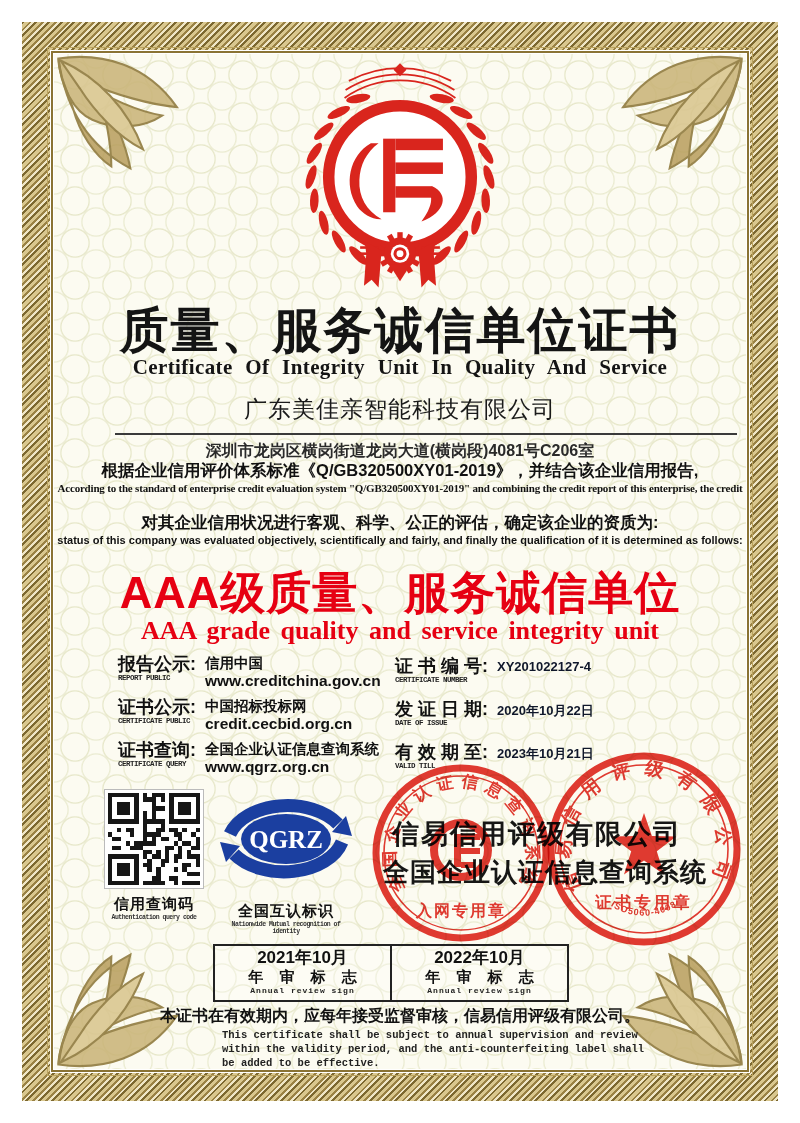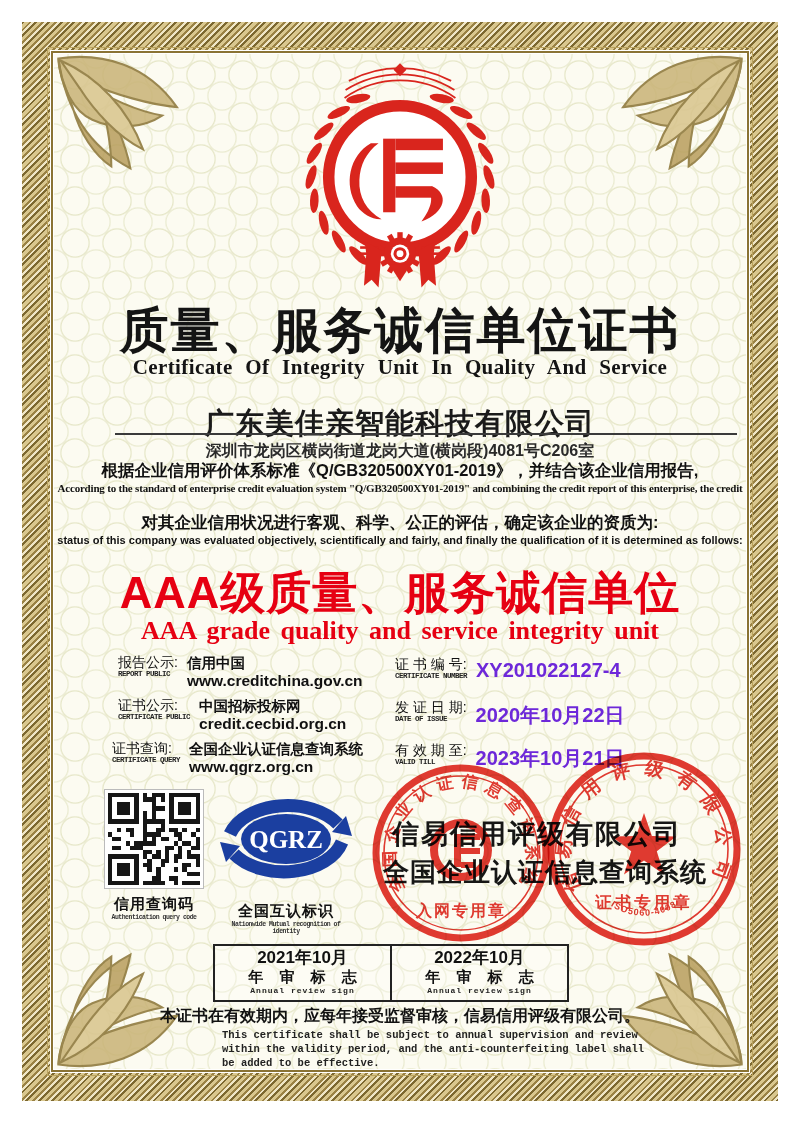--- a/index.html
+++ b/index.html
@@ -22,37 +22,37 @@
   .corner.bl{left:50px;bottom:50px;transform:scaleY(-1);}
   .corner.br{right:50px;bottom:50px;transform:scale(-1,-1);}
 
   .abs{position:absolute;}
   .ctr{left:0;width:100%;text-align:center;}
 
   .emblem{left:285px;top:58px;width:230px;height:238px;}
 
   .title-cn{top:298px;font-size:49px;font-weight:900;color:#141414;letter-spacing:2px;}
   .title-en{top:355px;font-family:"Liberation Serif",serif;font-size:21px;font-weight:bold;color:#141414;word-spacing:7px;letter-spacing:.4px;}
-  .company{top:404px;font-size:29px;font-weight:700;color:#1a1a1a;letter-spacing:1px;}
+  .company{top:394px;font-size:23px;font-weight:400;color:#1a1a1a;letter-spacing:1px;}
   .divider{left:115px;top:433px;width:622px;height:2px;background:#3a3a3a;}
   .address{top:441px;font-size:16px;font-weight:700;color:#2a2a2a;}
   .para1-cn{top:460px;font-size:16.5px;font-weight:800;color:#111;}
   .para1-en{top:482px;font-family:"Liberation Serif",serif;font-size:11px;font-weight:bold;color:#111;letter-spacing:-.2px;}
   .para2-cn{top:512px;font-size:16.5px;font-weight:800;color:#111;}
   .para2-en{top:534px;font-family:Liberation Sans, sans-serif;font-size:11px;font-weight:bold;color:#111;}
   .grade-cn{top:563px;font-size:45px;font-weight:900;color:#e60012;letter-spacing:1px;}
   .grade-en{top:616px;font-family:"Liberation Serif",serif;font-size:26px;font-weight:bold;color:#e60012;word-spacing:4px;}
 
   .info-row{position:absolute;display:flex;gap:9px;align-items:flex-start;}
   .ilabel{white-space:nowrap;}
-  .ilabel .cn{font-size:14px;font-weight:400;color:#111;line-height:1.0;}
+  .ilabel .cn{font-size:18px;font-weight:700;color:#111;line-height:1.0;}
   .ilabel .en{font-family:"Liberation Mono",monospace;font-size:7.5px;font-weight:bold;color:#222;letter-spacing:-.5px;margin-top:1px;}
   .ival .cn{font-size:14.5px;font-weight:700;color:#111;line-height:1.15;}
   .ival .url{font-size:15.5px;font-weight:700;color:#111;line-height:1.15;}
-  .ival.single{font-size:20px;font-weight:700;color:#6d28d9;padding-top:2px;white-space:nowrap;}
+  .ival.single{font-size:13px;font-weight:700;color:#0f172a;padding-top:2px;white-space:nowrap;}
 
   .qr-block{left:100px;top:789px;width:108px;text-align:center;}
   .qr-frame{width:100px;height:100px;margin:0 auto;background:#fff;border:1px solid #bbb;padding:3px;box-sizing:border-box;}
   .mark-cap-cn{font-size:15px;font-weight:800;color:#111;margin-top:6px;letter-spacing:1px;}
   .mark-cap-en{font-family:"Liberation Mono",monospace;font-size:6.5px;font-weight:bold;color:#333;letter-spacing:-.5px;}
   .qgrz-block{left:218px;top:786px;width:136px;text-align:center;}
 
   .seal{mix-blend-mode:multiply;opacity:.92;}
   .overlay-text{position:absolute;color:#161616;font-weight:700;mix-blend-mode:multiply;white-space:nowrap;}
   .ov1{left:392px;top:816px;font-size:27px;letter-spacing:2px;}
@@ -195,21 +195,21 @@
   <div class="info-row" style="left:118px;top:698px">
     <div class="ilabel">
         <div class="cn">证书公示:</div>
         <div class="en">CERTIFICATE PUBLIC</div>
       </div>
     <div class="ival">
         <div class="cn">中国招标投标网</div>
         <div class="url">credit.cecbid.org.cn</div>
       </div>
   </div>
-  <div class="info-row" style="left:112px;top:741px">
+  <div class="info-row" style="left:118px;top:741px">
     <div class="ilabel">
         <div class="cn">证书查询:</div>
         <div class="en">CERTIFICATE QUERY</div>
       </div>
     <div class="ival">
         <div class="cn">全国企业认证信息查询系统</div>
         <div class="url">www.qgrz.org.cn</div>
       </div>
   </div>
 

